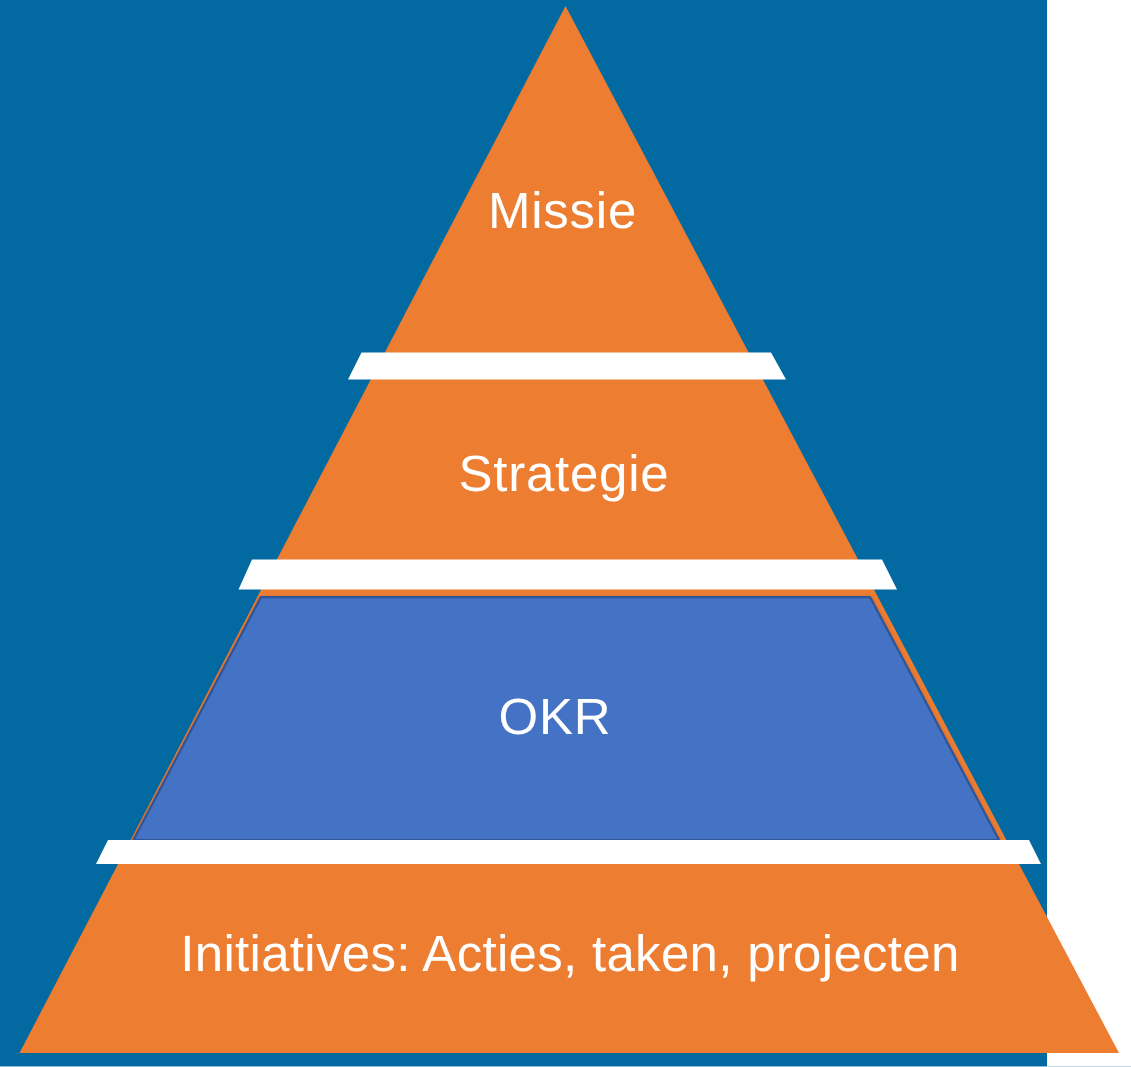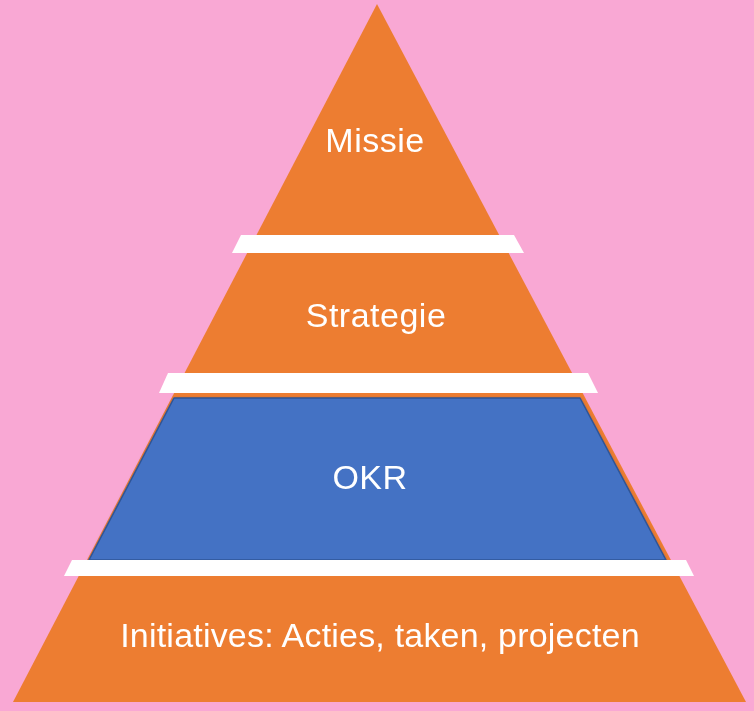--- a/index.html
+++ b/index.html
@@ -5,23 +5,23 @@
   html, body {
     margin: 0;
     padding: 0;
     background: #ffffff;
     width: 754px;
     height: 711px;
     overflow: hidden;
   }
   .stage {
     position: relative;
-    width: 754px;
+    width: 698px;
     height: 711px;
-    background: #f9a8d4;
+    background: #0369a1;
   }
   svg { display: block; }
   .lbl {
     font-family: "Liberation Sans", "DejaVu Sans", sans-serif;
     font-size: 34px;
     font-weight: 400;
     letter-spacing: 0.5px;
   }
   .lbl-wide {
     font-family: "Liberation Sans", "DejaVu Sans", sans-serif;

